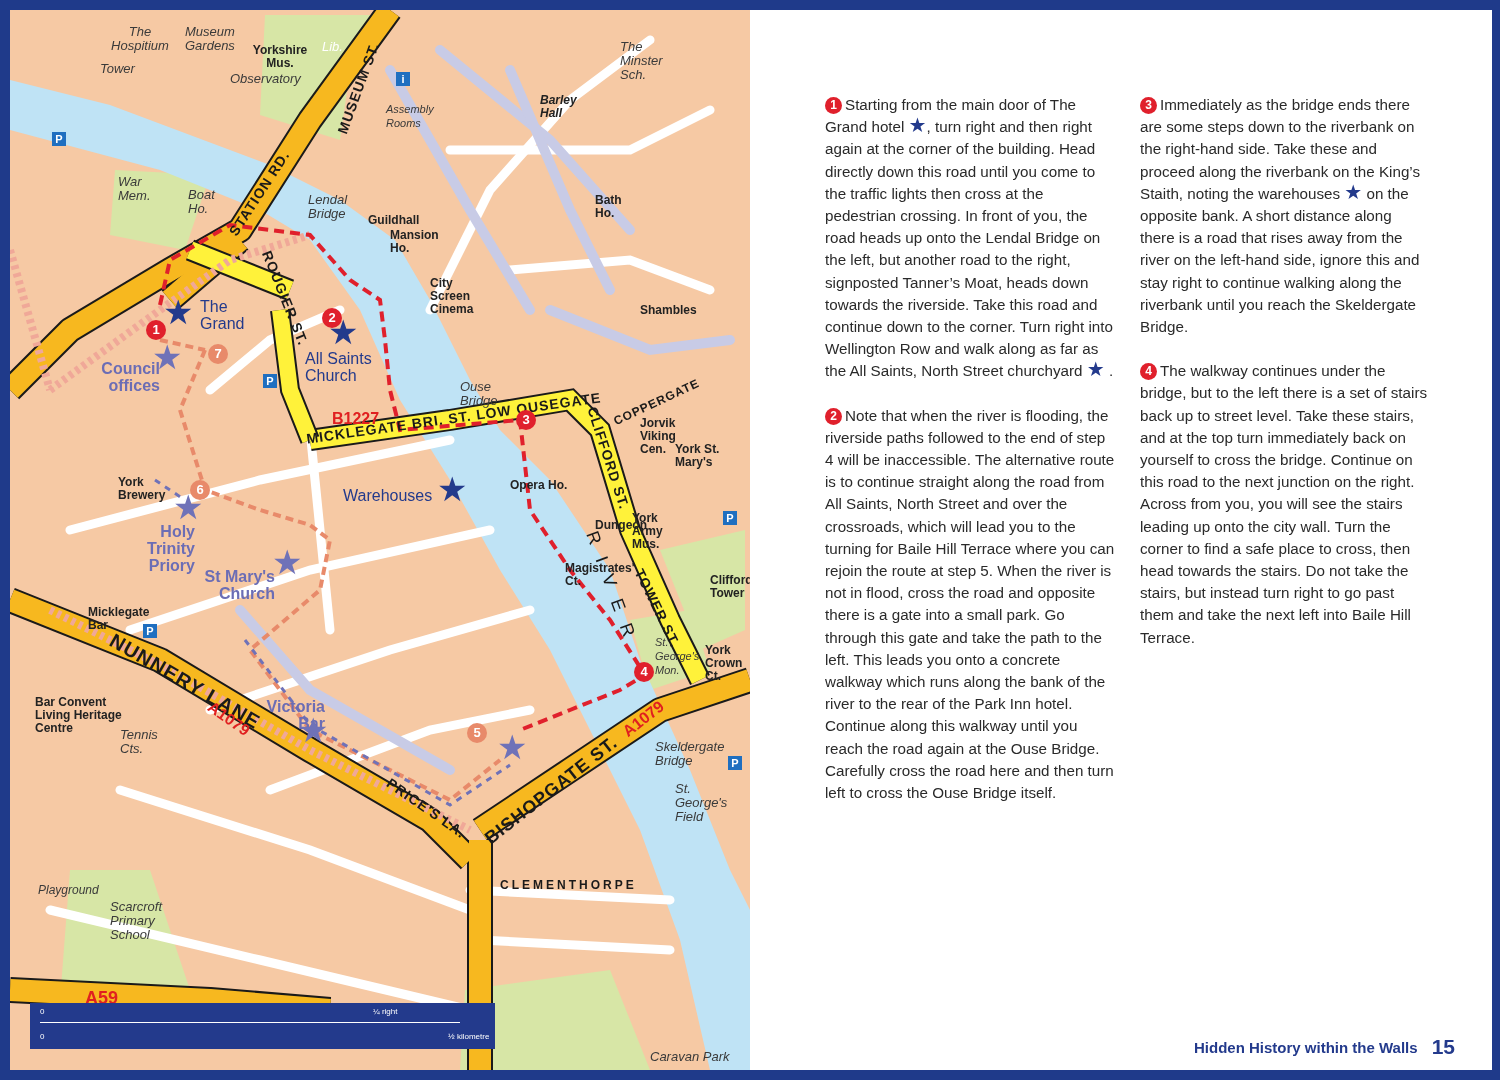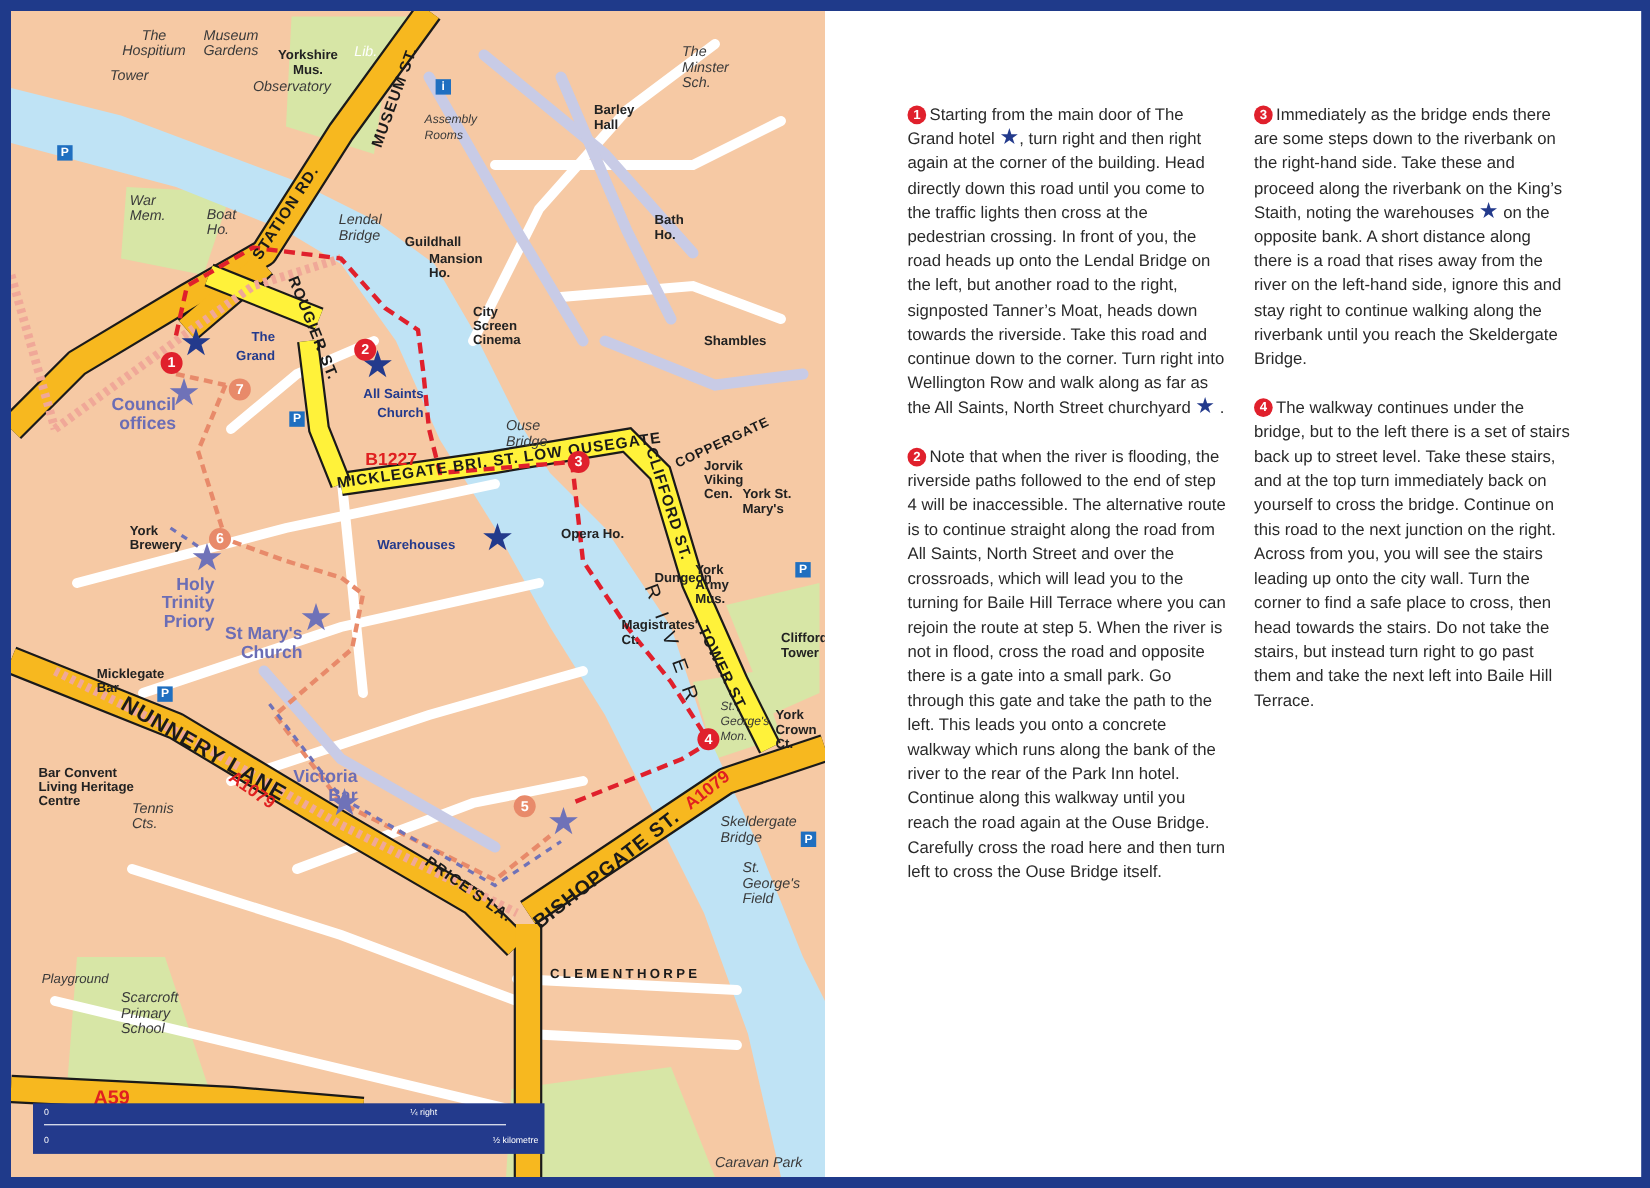--- a/index.html
+++ b/index.html
@@ -1,21 +1,21 @@
 <!DOCTYPE html>
 <html><head>
 <meta charset="utf-8">
 <style>
   html,body{margin:0;padding:0;}
   body{width:1500px;height:1080px;position:relative;overflow:hidden;background:#1f3a8a;font-family:"Liberation Sans",sans-serif;}
   .page{position:absolute;left:10px;top:10px;width:1482px;height:1060px;background:#ffffff;}
   .map{position:absolute;left:0;top:0;width:740px;height:1060px;background:#f6c9a4;overflow:hidden;}
   .map svg{position:absolute;left:0;top:0;}
   .lbl{position:absolute;white-space:nowrap;font-family:"Liberation Sans",sans-serif;}
-  .poi{color:#233a8c;font-weight:bold;font-size:12px;line-height:17px;text-align:right;}
+  .poi{color:#233a8c;font-weight:normal;font-size:16px;line-height:17px;text-align:left;}
   .poi2{color:#6b6db5;font-weight:bold;font-size:16px;line-height:17px;text-align:right;}
   .it{color:#3a3a3a;font-style:italic;font-size:13px;line-height:14px;}
   .bld{color:#222;font-weight:bold;font-size:12px;line-height:13px;margin-top:24px;}
   .road{color:#1a1a1a;font-weight:bold;font-size:14px;letter-spacing:1px;}
   .roadnum{color:#e02020;font-weight:bold;font-size:16px;}
   .marker{position:absolute;width:20px;height:20px;border-radius:50%;color:#fff;font-weight:bold;font-size:13px;line-height:20px;text-align:center;}
   .m-red{background:#e0202c;}
   .m-or{background:#e88a6a;}
   .star{position:absolute;font-size:34px;line-height:34px;}
   .star-dark{color:#233a8c;}
@@ -146,21 +146,21 @@
     <div class="lbl it" style="left:220px;top:62px;">Observatory</div>
     <div class="lbl it" style="left:90px;top:52px;">Tower</div>
     <div class="lbl it" style="left:312px;top:30px;color:#fff;">Lib.</div>
     <div class="lbl it" style="left:108px;top:165px;width:40px;white-space:normal;">War Mem.</div>
     <div class="lbl it" style="left:178px;top:178px;width:40px;white-space:normal;">Boat Ho.</div>
     <div class="lbl it" style="left:298px;top:183px;width:45px;white-space:normal;">Lendal Bridge</div>
     <div class="lbl bld" style="left:358px;top:180px;">Guildhall</div>
     <div class="lbl bld" style="left:380px;top:195px;width:50px;white-space:normal;">Mansion Ho.</div>
     <div class="lbl bld" style="left:420px;top:243px;width:50px;white-space:normal;">City Screen Cinema</div>
     <div class="lbl it" style="left:376px;top:92px;width:50px;white-space:normal;font-size:11px;">Assembly Rooms</div>
-    <div class="lbl bld" style="left:530px;top:60px;width:40px;white-space:normal;">Barley Hall</div>
+    <div class="lbl bld" style="left:530px;top:60px;width:40px;white-space:normal;font-style:italic;">Barley Hall</div>
     <div class="lbl it" style="left:610px;top:30px;width:50px;white-space:normal;">The Minster Sch.</div>
     <div class="lbl bld" style="left:585px;top:160px;width:30px;white-space:normal;">Bath Ho.</div>
     <div class="lbl bld" style="left:630px;top:270px;">Shambles</div>
     <div class="lbl it" style="left:450px;top:370px;width:40px;white-space:normal;">Ouse Bridge</div>
     <div class="lbl bld" style="left:630px;top:383px;width:45px;white-space:normal;">Jorvik Viking Cen.</div>
     <div class="lbl bld" style="left:665px;top:409px;width:60px;white-space:normal;">York St. Mary's</div>
     <div class="lbl bld" style="left:622px;top:478px;width:40px;white-space:normal;">York Army Mus.</div>
     <div class="lbl bld" style="left:700px;top:540px;width:50px;white-space:normal;">Clifford's Tower</div>
     <div class="lbl bld" style="left:695px;top:610px;width:45px;white-space:normal;">York Crown Ct.</div>
     <div class="lbl bld" style="left:555px;top:528px;width:60px;white-space:normal;">Magistrates' Ct.</div>
@@ -230,13 +230,17 @@
 
   <div class="text col2">
     <p>
       <span class="num">3</span><span>Immediately as the bridge ends there are some steps down to the riverbank on the right-hand side. Take these and proceed along the riverbank on the King’s Staith, noting the warehouses</span> <span class="istar">★</span><span> on the opposite bank. A short distance along there is a road that rises away from the river on the left-hand side, ignore this and stay right to continue walking along the riverbank until you reach the Skeldergate Bridge.</span>
     </p>
     <p>
       <span class="num">4</span><span>The walkway continues under the bridge, but to the left there is a set of stairs back up to street level. Take these stairs, and at the top turn immediately back on yourself to cross the bridge. Continue on this road to the next junction on the right. Across from you, you will see the stairs leading up onto the city wall. Turn the corner to find a safe place to cross, then head towards the stairs. Do not take the stairs, but instead turn right to go past them and take the next left into Baile Hill Terrace.</span>
     </p>
   </div>
 
+  <div class="footer">
+    <span class="ttl">Hidden History within the Walls</span>
+    <span class="pg">15</span>
+  </div>
 </div>
 
 </body></html>

